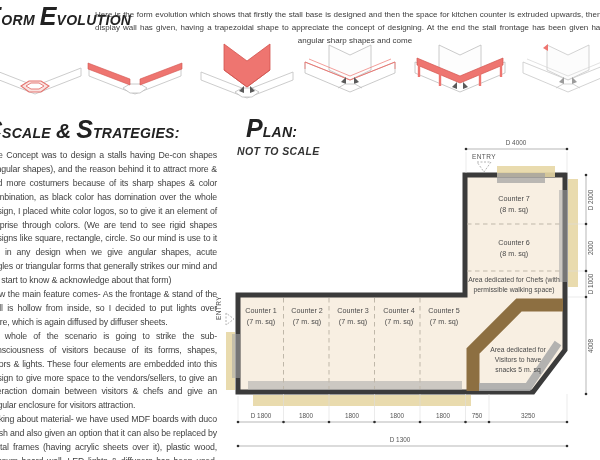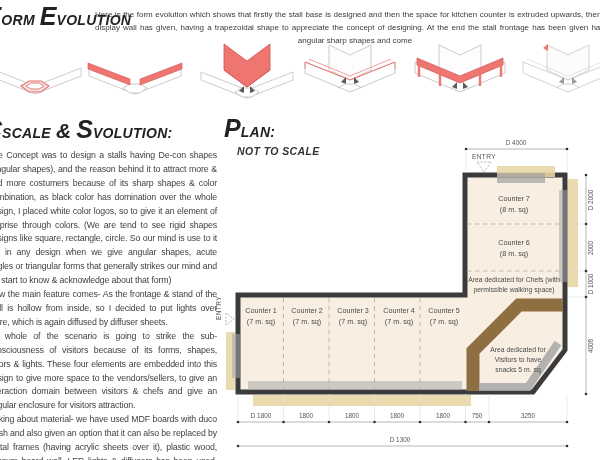--- a/index.html
+++ b/index.html
@@ -7,21 +7,21 @@
        font-family:"Liberation Sans", sans-serif;}
   .abs{position:absolute;}
   
   .hd{font-style:italic;font-weight:700;color:#222;white-space:nowrap;}
   .hd .big{font-size:25px;}
   .hd .small{font-size:14px;letter-spacing:.3px;margin-top:14px;}
   .hd .amp{font-size:21px;}
   .hd .gap{display:inline-block;width:5px;}
   #page-title{left:-14px;top:2px;}
   #concept-heading{left:-16px;top:115px;}
-  #plan-heading{left:224px;top:114px;}
+  #plan-heading{left:246px;top:114px;}
   #plan-sub{left:237px;top:145px;font-size:10.5px;font-weight:700;font-style:italic;color:#333;letter-spacing:.4px;}
   
   #intro{left:95px;top:8px;width:520px;font-size:8px;line-height:13px;color:#3b3b3b;
          text-align:justify;text-align-last:center;}
   
   #concept-body{left:-12px;top:149px;width:229px;color:#3f3f3f;font-size:8.8px;
                 line-height:13.9px;letter-spacing:-0.15px;text-align:justify;}
   #concept-body p{margin:0;}
   
   .sketch{position:absolute;top:42px;width:100px;height:74px;}
@@ -98,21 +98,21 @@
     <polygon points="5,20 50,38 95,20 95,31 50,50 5,31" fill="#ffffff" stroke="#c8c8c8" stroke-width=".8"></polygon>
     <polyline points="9,17 50,34 91,17" fill="none" stroke="#d4d4d4" stroke-width=".7"></polyline>
     <polyline points="38,46 45,42 55,42 62,46" fill="none" stroke="#c8c8c8" stroke-width=".8"></polyline>
     <polygon points="41,40 46,35 46,42" fill="#9c9c9c"></polygon>
     <polygon points="59,40 54,35 54,42" fill="#9c9c9c"></polygon>
     <polygon points="25,6 30,2 30,9" fill="#ee7570"></polygon>
   </svg>
 </div>
 
 <div class="abs hd" id="concept-heading">
-  <span class="big">C</span><span class="small">SCALE</span><span class="gap"></span><span class="amp">&amp;</span><span class="gap"></span><span class="big">S</span><span class="small">VOLUTION:</span>
+  <span class="big">C</span><span class="small">SCALE</span><span class="gap"></span><span class="amp">&amp;</span><span class="gap"></span><span class="big">S</span><span class="small">TRATEGIES:</span>
 </div>
 
 <div class="abs" id="concept-body">
   <p>The Concept was to design a stalls having De-con shapes (Angular shapes), and the reason behind it to attract more &amp; and more costumers because of its sharp shapes &amp; color combination, as black color has domination over the whole design, I placed white color logos, so to give it an element of surprise through colors. (We are tend to see rigid shapes designs like square, rectangle, circle. So our mind is use to it but in any design when we give angular shapes, acute angles or triangular forms that generally strikes our mind and we start to know &amp; acknowledge about that form)</p>
   <p>Now the main feature comes- As the frontage &amp; stand of the stall is hollow from inside, so I decided to put lights over there, which is again diffused by diffuser sheets.</p>
   <p>So whole of the scenario is going to strike the sub-consciousness of visitors because of its forms, shapes, colors &amp; lights. These four elements are embedded into this design to give more space to the vendors/sellers, to give an interaction domain between visitors &amp; chefs and give an angular enclosure for visitors attraction.</p>
   <p>Talking about material- we have used MDF boards with duco finish and also given an option that it can also be replaced by metal frames (having acrylic sheets over it), plastic wood, gypsum board wall, LED lights &amp; diffusers has been used. So these materials are generally available everywhere &amp; also widely used in stall designs.</p>
 </div>
 
 <div class="abs hd" id="plan-heading">

